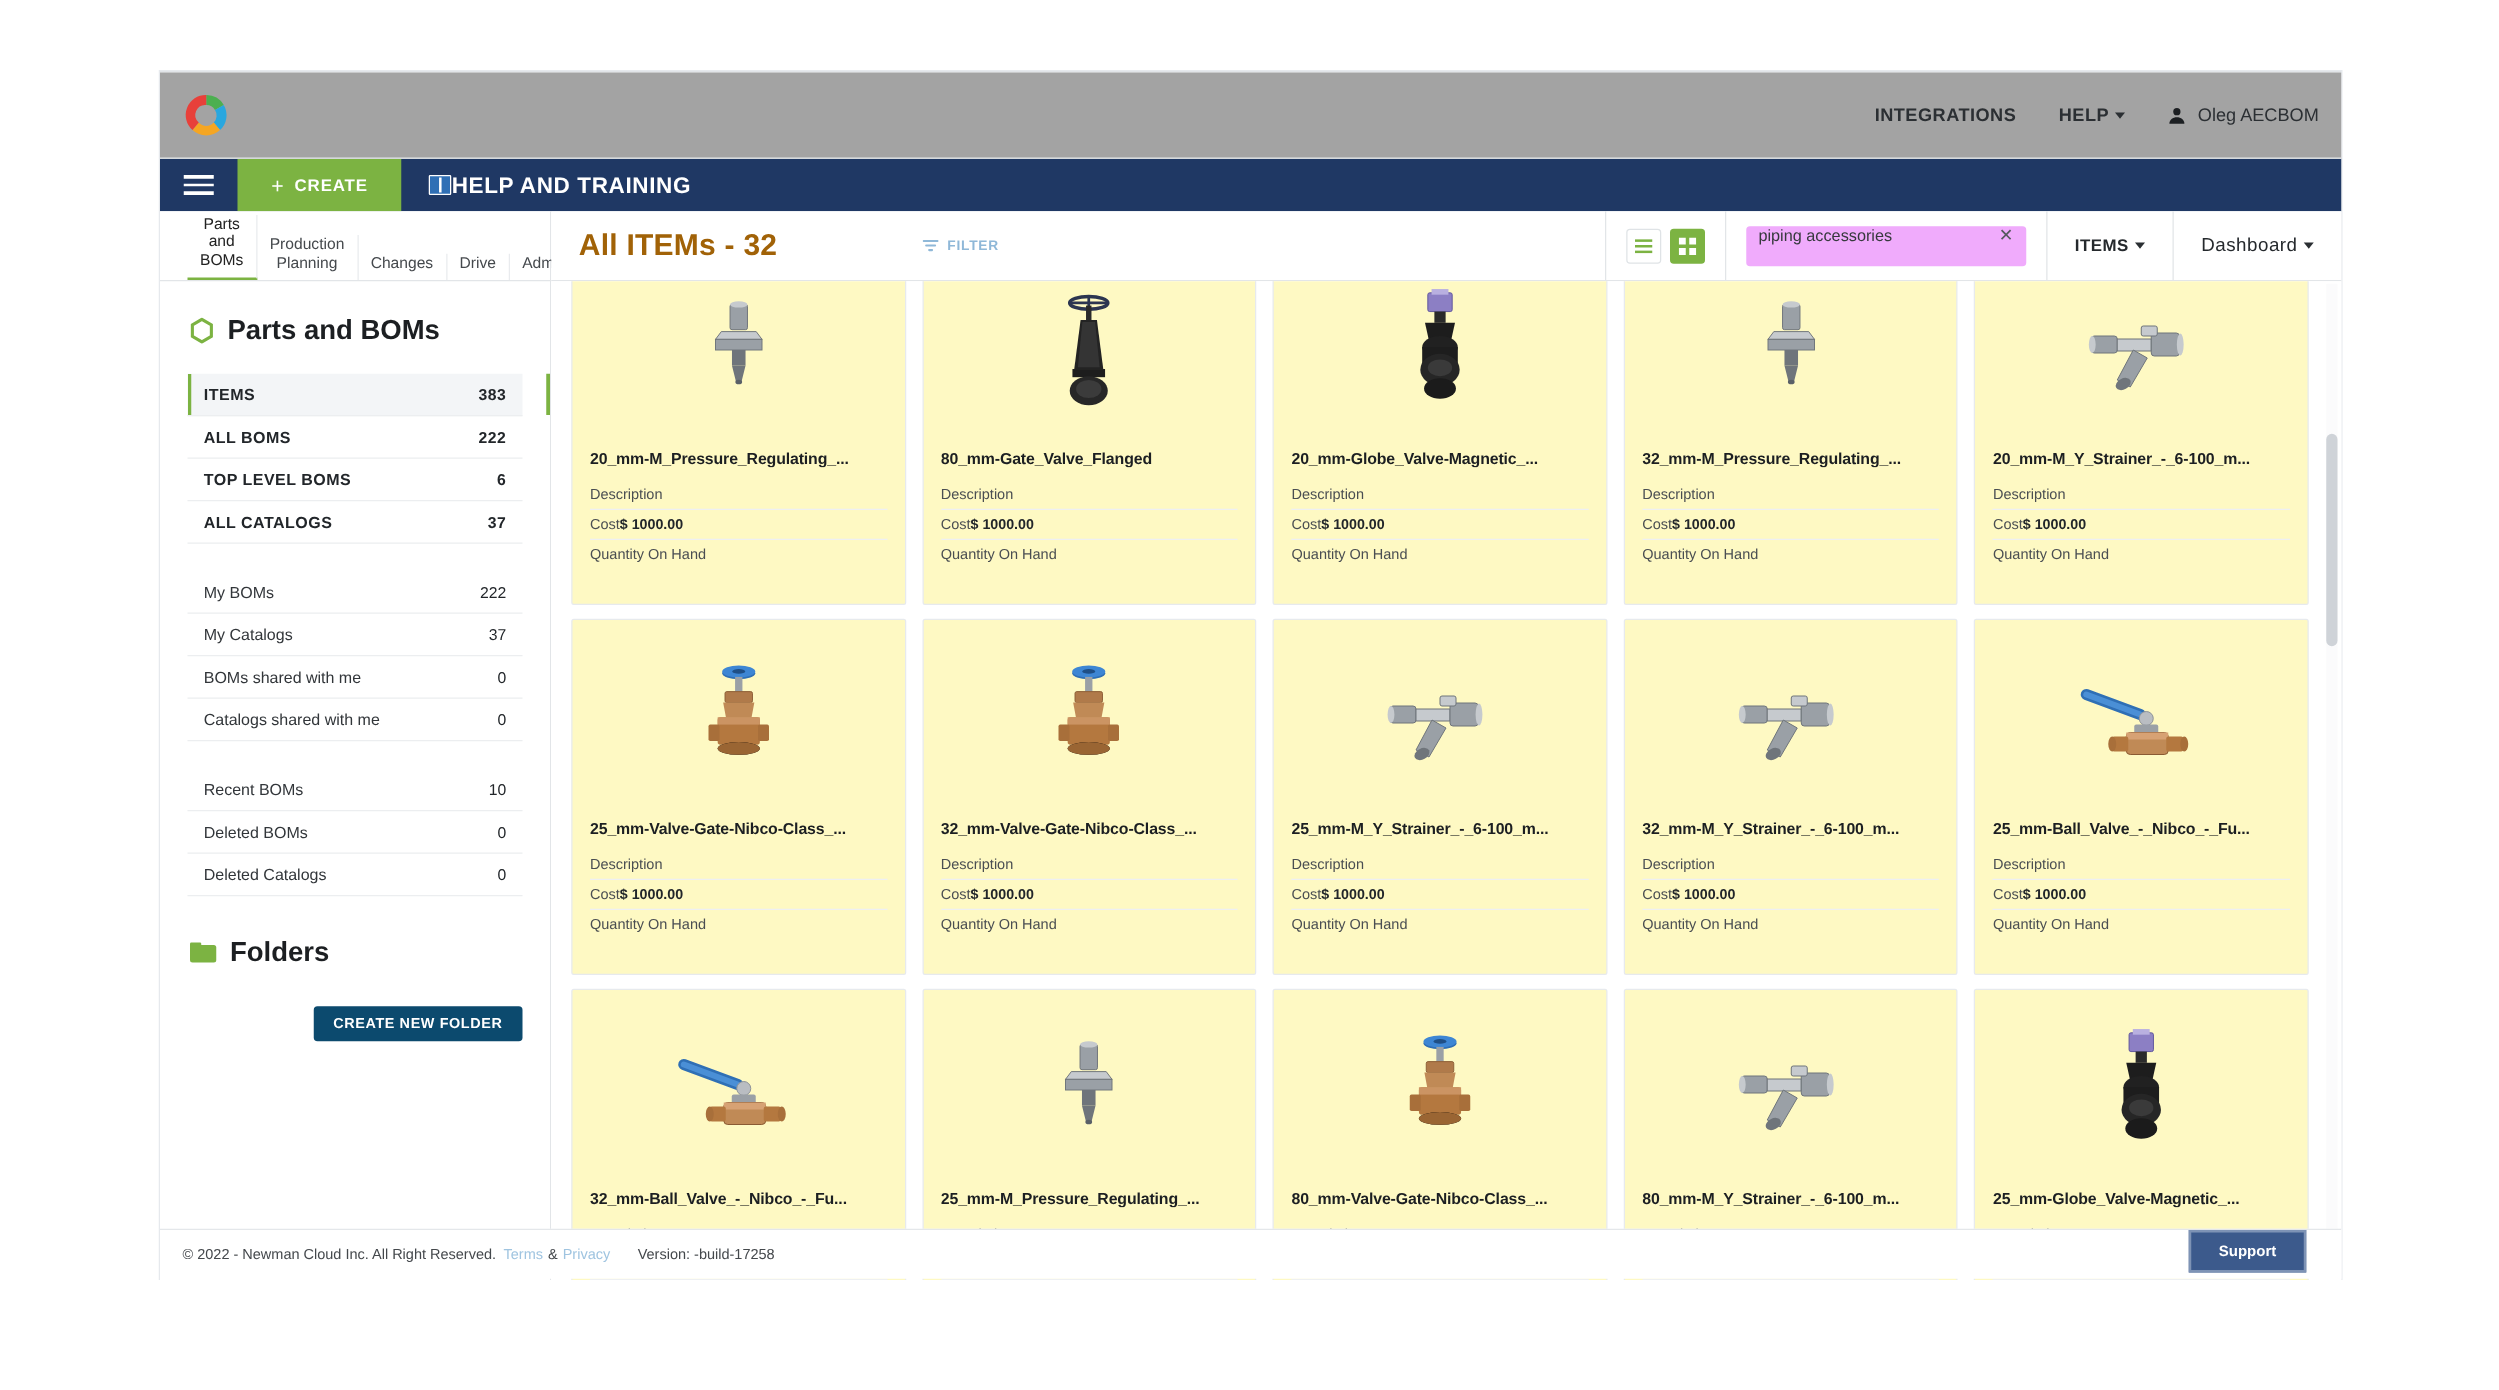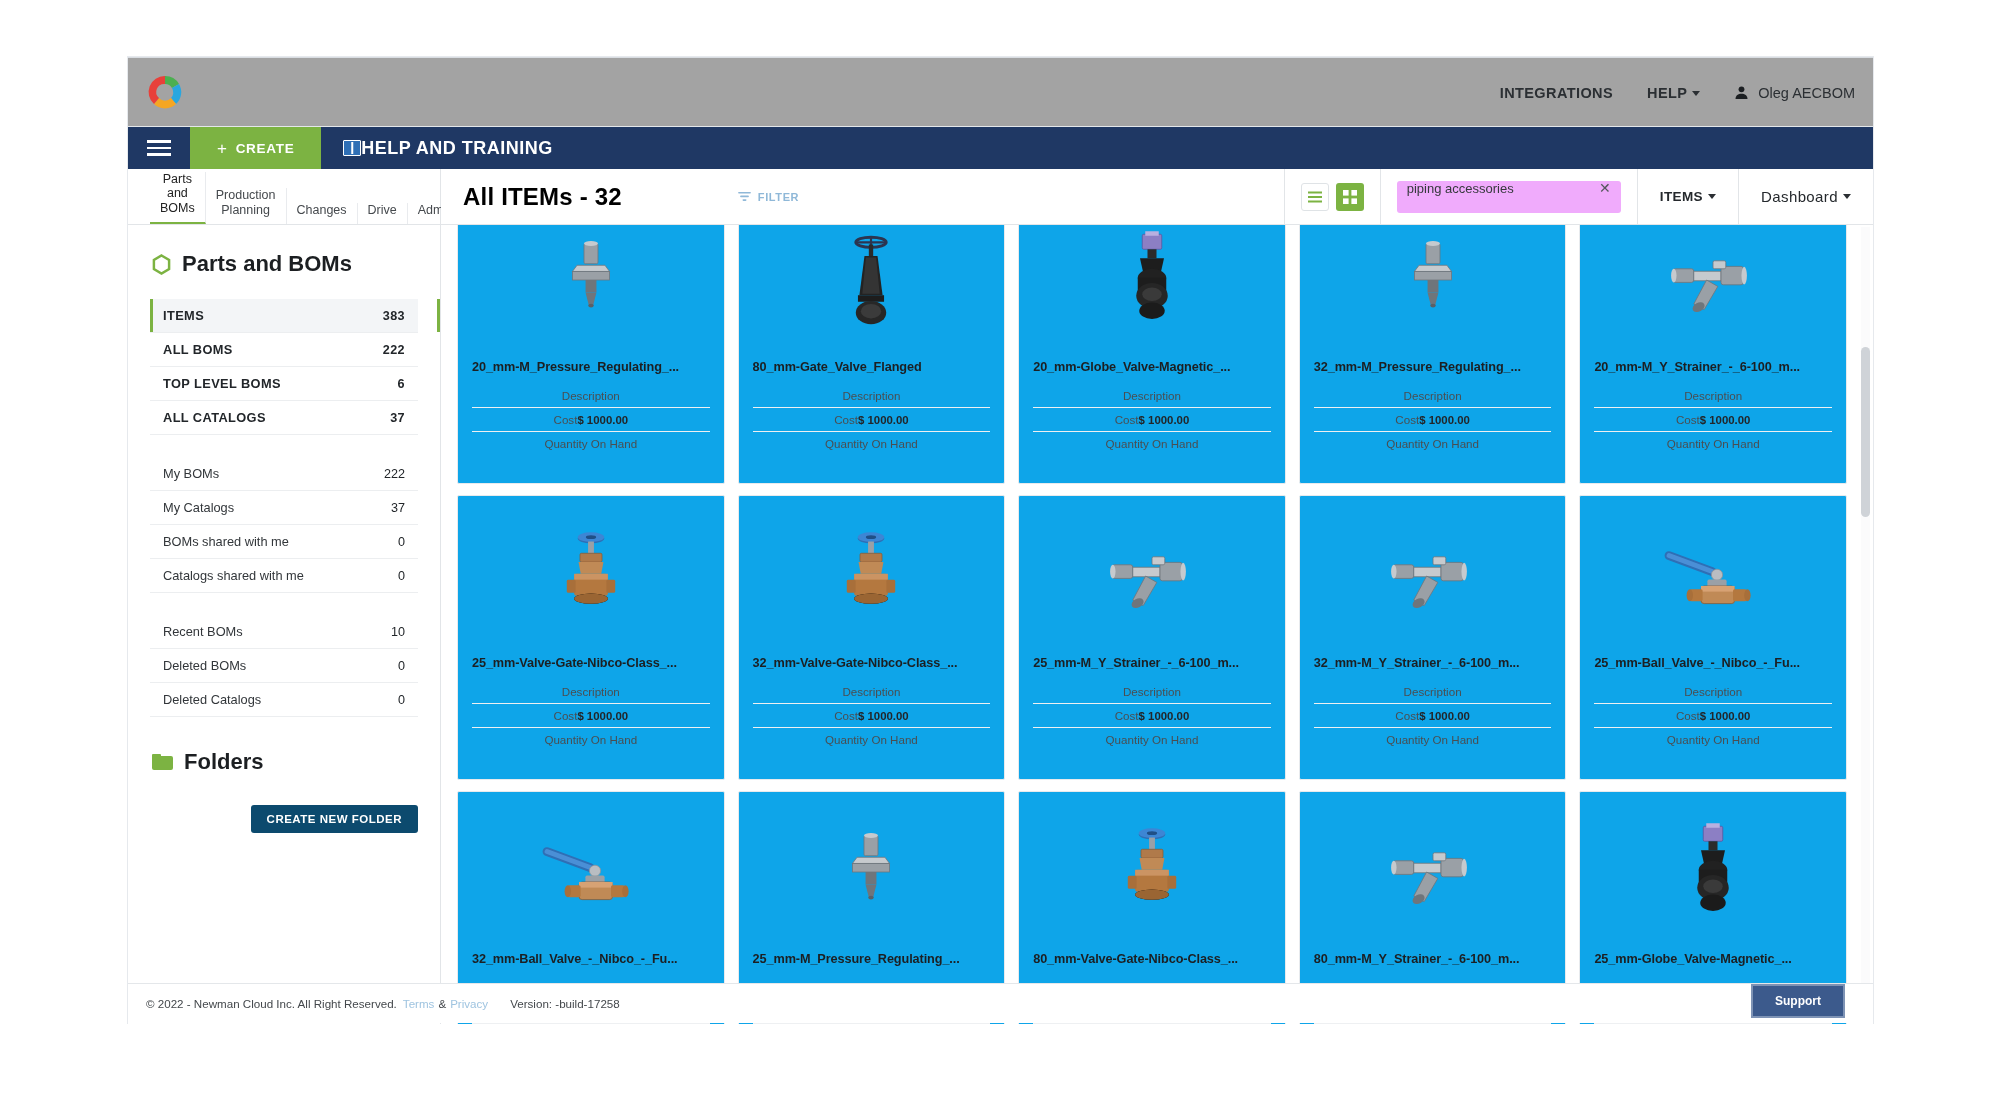--- a/index.html
+++ b/index.html
@@ -153,21 +153,21 @@
     margin-left: 48px;
   }
   
   .content { flex: 1; position: relative; background: #ffffff; min-width: 0; }
   .content-toolbar {
     height: 56px; display: flex; align-items: center;
     border-bottom: 1px solid #e2e5e8;
     position: relative;
   }
   .content-title {
-    font-size: 24px; font-weight: 700; color: #000000;
+    font-size: 24px; font-weight: 700; color: #a16207;
     padding-left: 22px; letter-spacing: .2px;
   }
   .filter-btn {
     display: flex; align-items: center; gap: 7px;
     margin-left: 116px; color: #8fb8d8; cursor: pointer;
     font-size: 11px; font-weight: 700; letter-spacing: .6px;
   }
   .funnel { width: 13px; height: 11px; flex: none; }
   .toolbar-right {
     margin-left: auto; display: flex; align-items: stretch; height: 56px;
@@ -214,41 +214,41 @@
     overflow: hidden; background: #ffffff;
   }
   .cards-grid {
     display: grid;
     grid-template-columns: repeat(5, 1fr);
     gap: 11px 13px;
     padding: 10px 26px 0 16px;
     margin-top: -36px;
   }
   .card {
-    background: #0ea5e9;
+    background: #fef9c3;
     border: 1px solid #e7eaed;
     border-radius: 2px;
     height: 285px;
     display: flex; flex-direction: column;
     cursor: pointer;
     overflow: hidden;
   }
   .card-thumb {
     height: 160px; display: flex; align-items: center; justify-content: center;
     padding: 8px;
   }
   .card-thumb svg { max-height: 120px; }
   .card-body { padding: 0 14px 8px; }
   .card-name {
     font-size: 12.7px; font-weight: 700; color: #1c1f22;
     white-space: nowrap; overflow: hidden; text-overflow: clip;
     margin-bottom: 10px; letter-spacing: -.1px;
   }
   .card-line {
-    display: flex; justify-content: center; align-items: center;
+    display: flex; justify-content: flex-start; align-items: center;
     font-size: 11.6px; color: #4a4e52;
     border-bottom: 1px solid #eef0f2;
     padding: 5px 0 5px;
   }
   .card-line .val { font-weight: 700; color: #22262a; font-size: 11.4px; }
   .card-line.last { border-bottom: none; }
   
   .vscroll {
     position: absolute; right: 3px; top: 58px; bottom: 4px; width: 9px;
     background: #fbfbfc;

